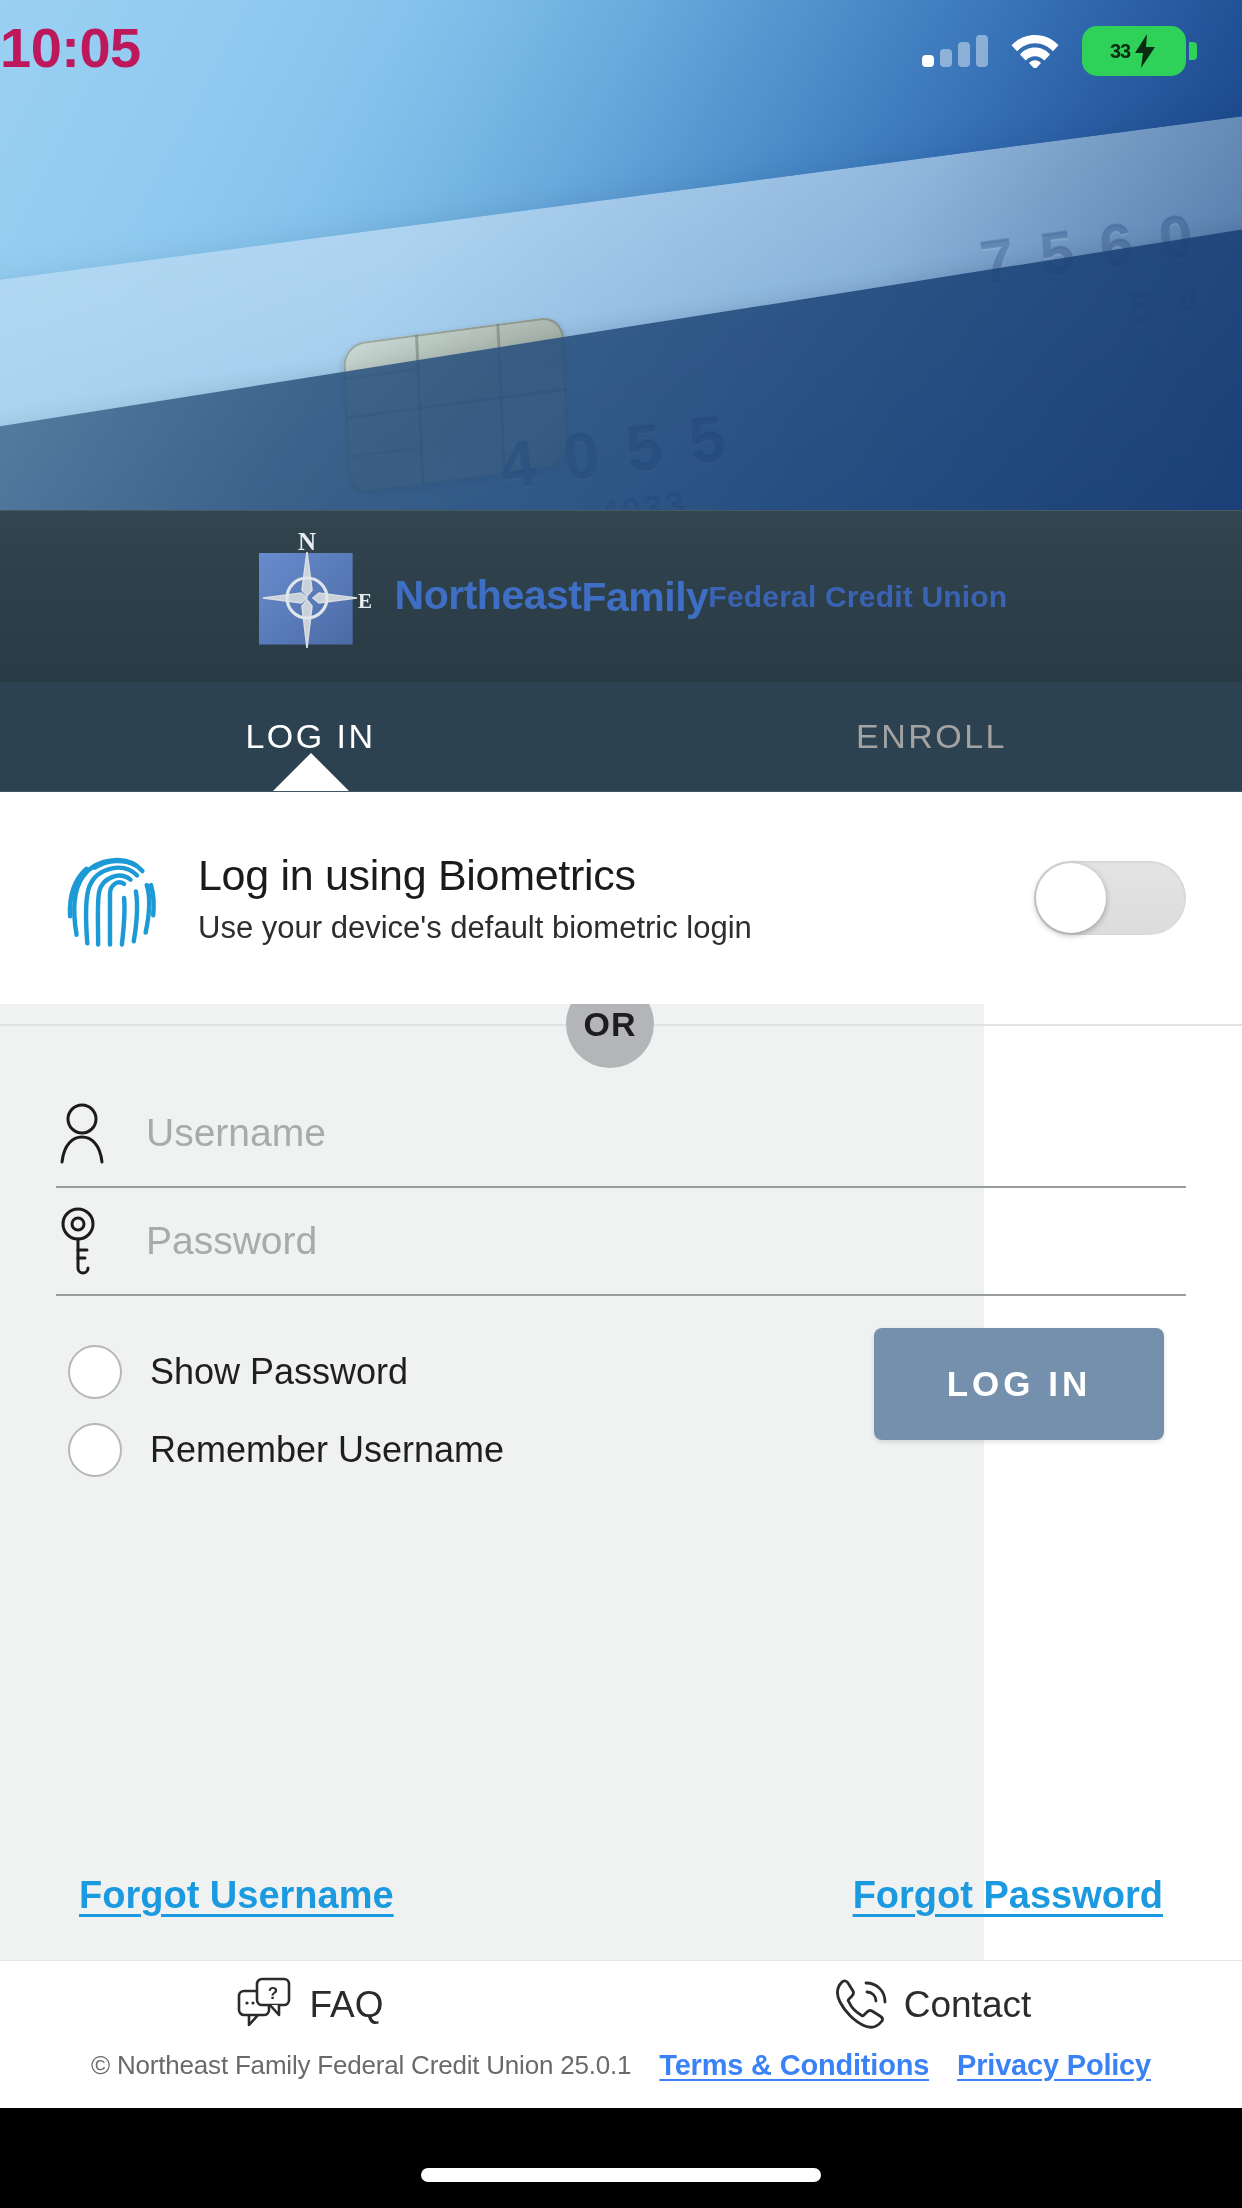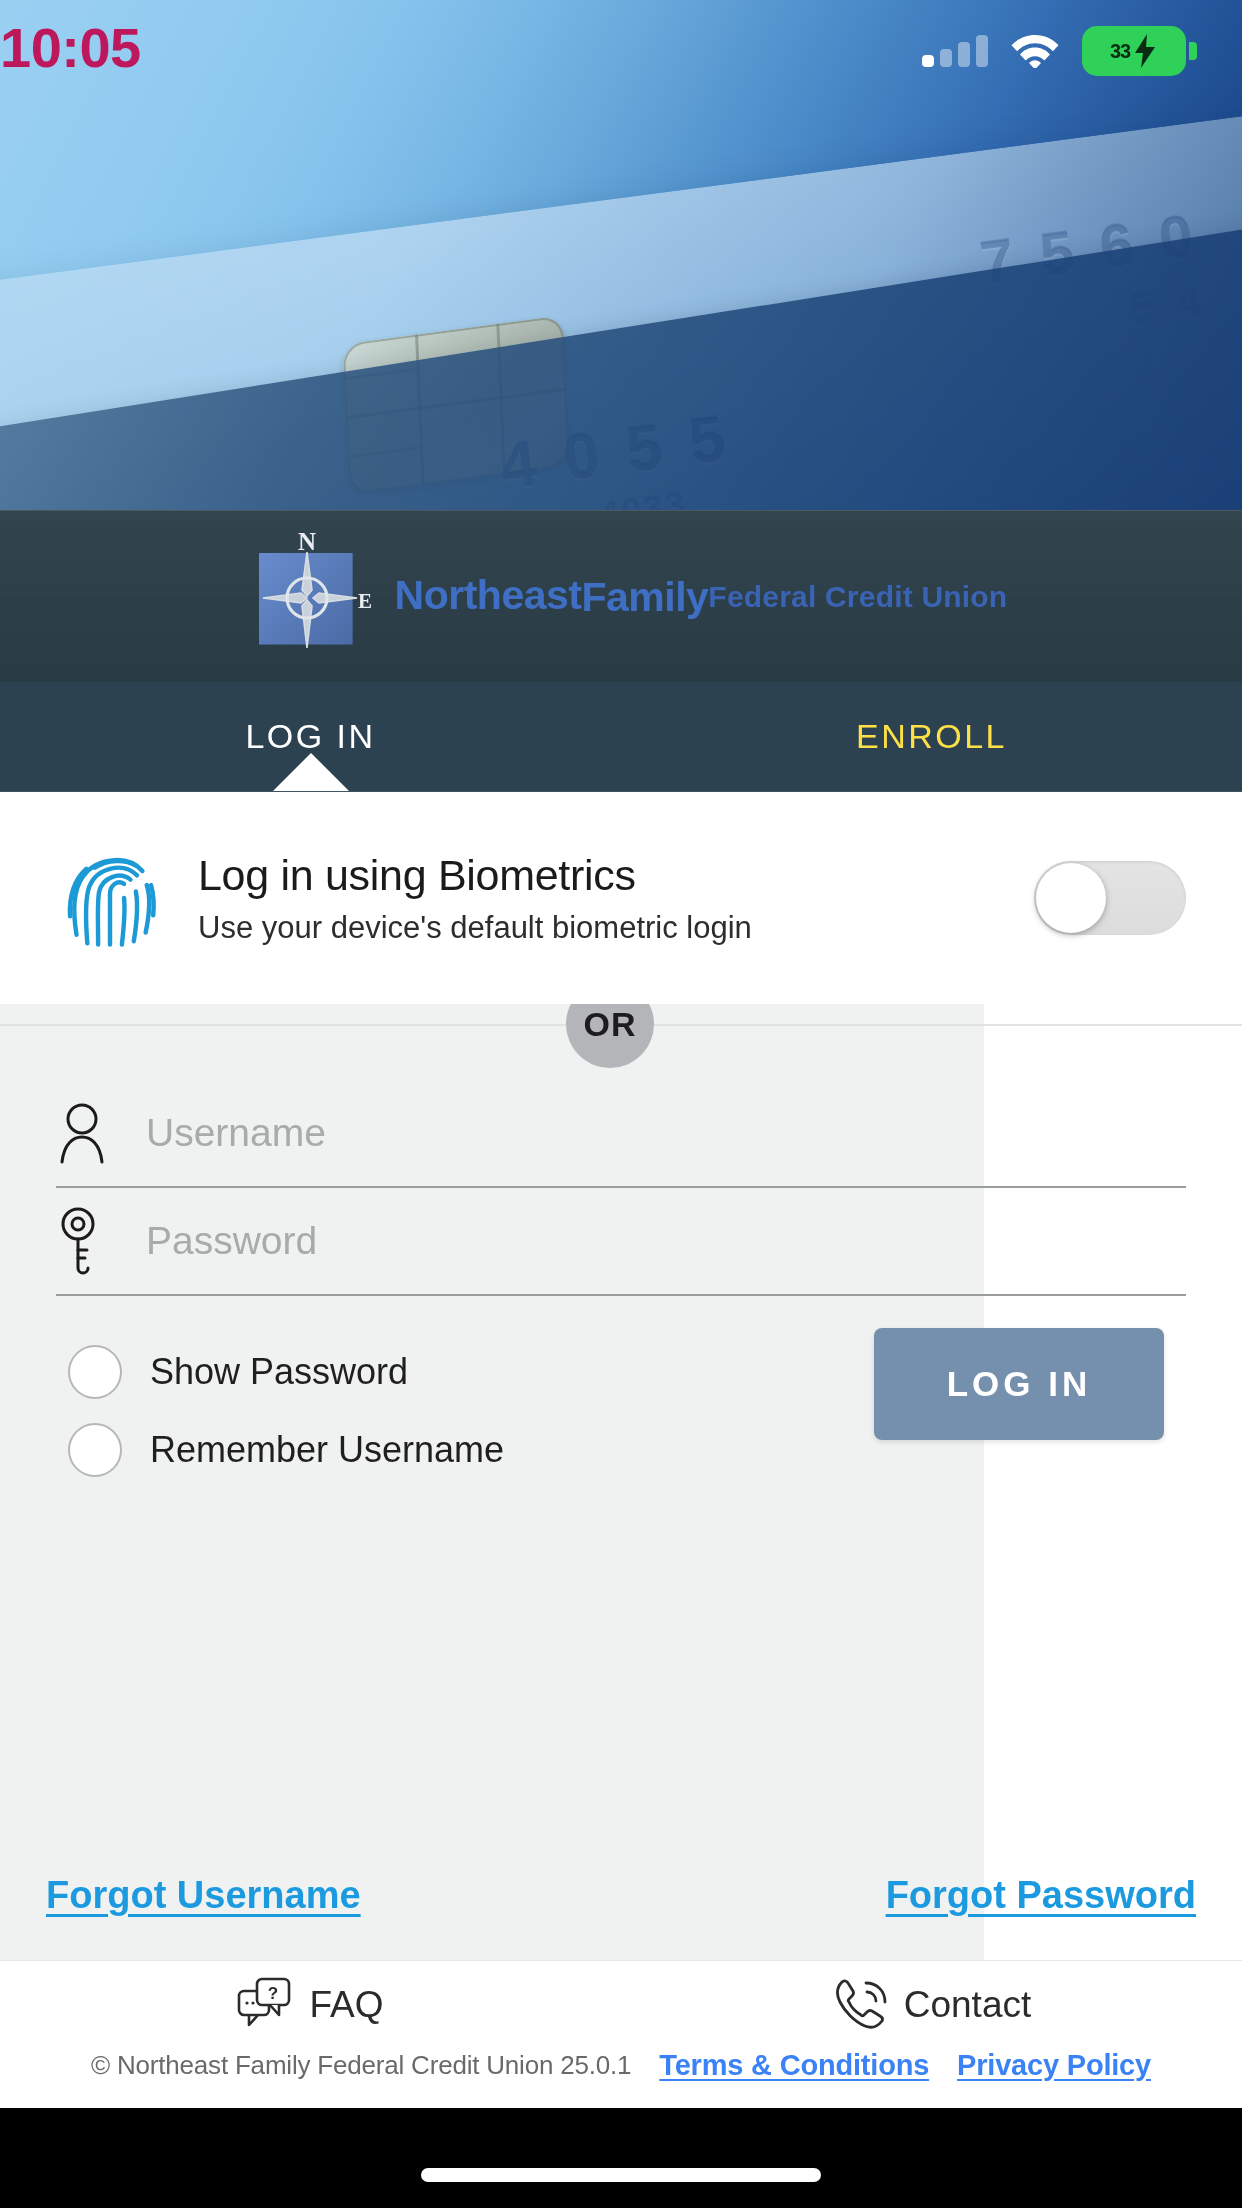--- a/index.html
+++ b/index.html
@@ -126,21 +126,21 @@
   
   .tabs {
     position:absolute; left:0; top:682px; width:1242px; height:110px; z-index:20;
     background:#2c4250; display:flex;
     border-bottom:1px solid rgba(255,255,255,0.10);
   }
   .tab {
     flex:1; display:flex; align-items:center; justify-content:center;
     color:#ffffff; font-size:34px; letter-spacing:2.5px;
   }
-  .tab.inactive { color:#fde047; }
+  .tab.inactive { color:#a3a3a3; }
   .tab-notch {
     position:absolute; left:50%; bottom:0; transform:translateX(-50%);
     width:0; height:0; border-left:38px solid transparent;
     border-right:38px solid transparent; border-bottom:38px solid #ffffff;
   }
   .tab-holder { position:relative; flex:1; display:flex; align-items:center; justify-content:center; }
 
   
   .bio {
     position:absolute; left:0; top:792px; width:1242px; height:212px; z-index:10;
@@ -202,21 +202,21 @@
     position:absolute; left:874px; top:324px; width:290px; height:112px;
     border-radius:8px; background:#7590ad; border:none;
     color:#ffffff; font-family:"Liberation Sans", sans-serif;
     font-size:35px; font-weight:bold; letter-spacing:4px;
     box-shadow:0 2px 5px rgba(0,0,0,0.12);
     display:flex; align-items:center; justify-content:center;
   }
 
   
   .forgot {
-    position:absolute; left:0; top:870px; width:1242px; padding:0 46px;
+    position:absolute; left:0; top:870px; width:1242px; padding:0 79px;
     display:flex; justify-content:space-between; align-items:center;
   }
   .forgot a {
     color:#1b9ae0; font-size:38px; font-weight:bold;
     text-decoration:underline; text-underline-offset:6px;
   }
 
   
   .footer {
     position:absolute; left:0; top:1960px; width:1242px; height:148px; z-index:10;

